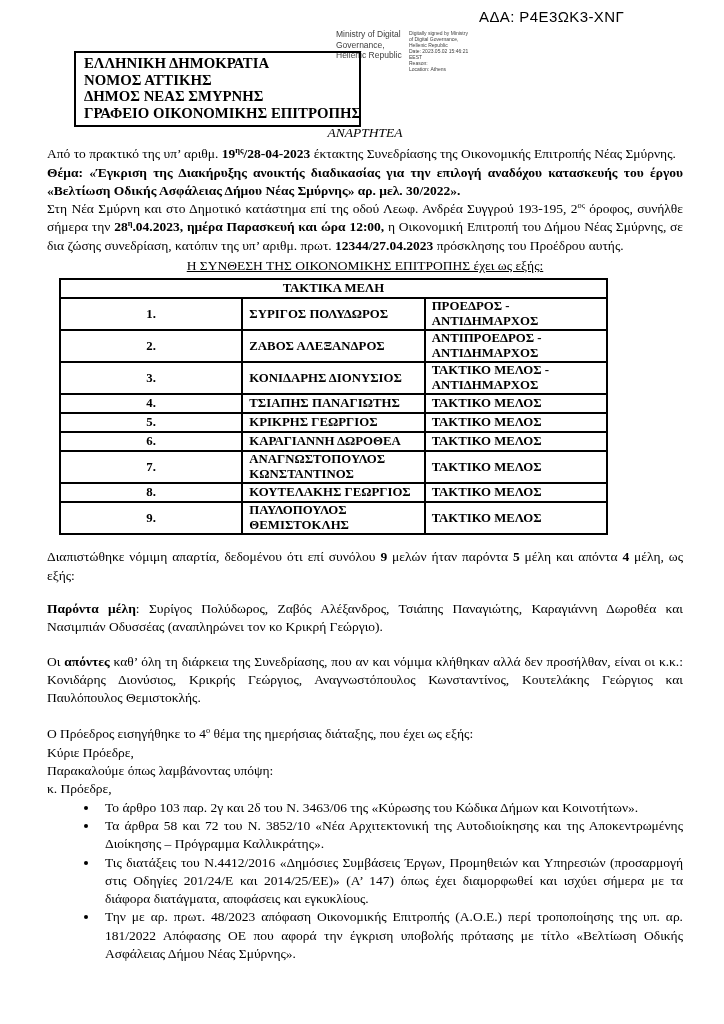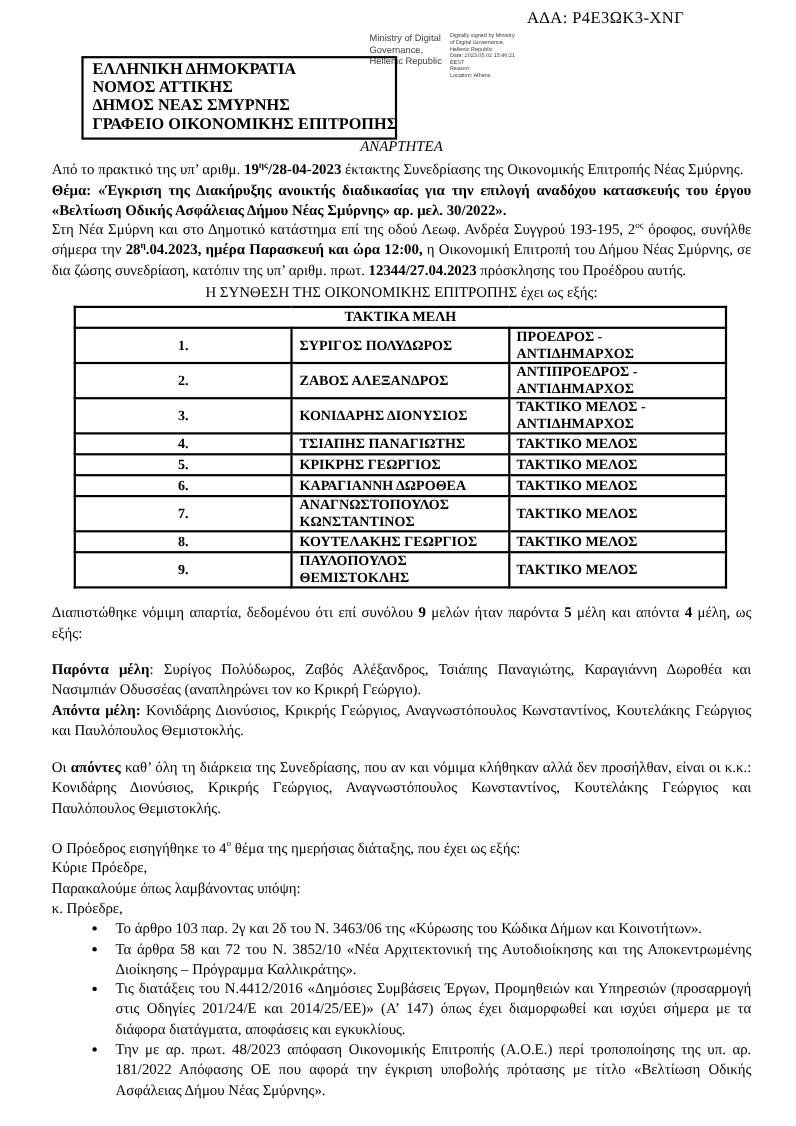--- a/index.html
+++ b/index.html
@@ -5,21 +5,21 @@
   html, body { margin:0; padding:0; background:#ffffff; }
   .page {
     position:relative; width:724px; height:1024px; background:#ffffff;
     font-family:"Liberation Serif","DejaVu Serif",serif;
     font-size:13.5px; line-height:18.3px; color:#000; overflow:hidden;
   }
 
   
   .ada {
     position:absolute; top:8px; left:479px;
-    font-family:Liberation Serif, serif;
+    font-family:Liberation Sans, sans-serif;
     font-size:15px; letter-spacing:0.4px; white-space:nowrap;
   }
 
   
   .stamp {
     position:absolute; top:29px; left:336px; display:flex; gap:5px;
     font-family:"Liberation Sans","DejaVu Sans",sans-serif; color:#404040;
   }
   .stamp-authority { width:68px; font-size:8.5px; line-height:10.5px; }
   .stamp-details  { width:88px; font-size:5px;  line-height:6px; padding-top:1px; }
@@ -31,24 +31,24 @@
     font-weight:bold; font-size:14.8px; line-height:16.6px; white-space:nowrap;
   }
 
   .content { position:absolute; top:124px; left:47px; width:636px; }
 
   p { margin:0; text-align:justify; }
   b, .bold { font-weight:bold; }
   sup { font-size:0.62em; vertical-align:super; line-height:0; }
 
   .anartitea { text-align:center; font-style:italic; font-weight:normal; margin-bottom:3px; }
-  .center { text-align:center; margin-top:2px; }
+  .center { text-align:center; margin-top:2px;text-decoration:underline; }
 
   table.members {
-    border-collapse:collapse; margin:3px 0 0 20px; width:594px;
+    border-collapse:collapse; margin:3px 0 0 12px; width:549px;
     font-weight:bold; font-size:12.8px; table-layout:fixed;
   }
   table.members td { border:2px solid #000; padding:0 6px; height:17px; line-height:15px; overflow:hidden; }
   table.members td.num  { width:22px; text-align:center; padding:0 2px; }
   table.members td.name { width:240px; }
   table.members td.ttl  { text-align:center; }
 
   .gap-after-table { margin-top:13px; }
   .gap-present     { margin-top:15px; }
   .gap-absentees   { margin-top:16px; }
@@ -151,21 +151,20 @@
             <td class="name">ΠΑΥΛΟΠΟΥΛΟΣ ΘΕΜΙΣΤΟΚΛΗΣ</td>
             <td>ΤΑΚΤΙΚΟ ΜΕΛΟΣ</td>
           </tr>
       </tbody>
     </table>
 
     <p class="gap-after-table"><span>Διαπιστώθηκε νόμιμη απαρτία, δεδομένου ότι επί συνόλου </span><b>9</b><span> μελών ήταν παρόντα </span><b>5</b><span> μέλη και απόντα </span><b>4</b><span> μέλη, ως εξής:</span></p>
 
     <p class="gap-present"><b>Παρόντα μέλη</b><span>: Συρίγος Πολύδωρος, Ζαβός Αλέξανδρος, Τσιάπης Παναγιώτης, Καραγιάννη Δωροθέα και Νασιμπιάν Οδυσσέας (αναπληρώνει τον κο Κρικρή Γεώργιο).</span></p>
 
-    <p><b>Απόντα μέλη:</b><span> Κονιδάρης Διονύσιος, Κρικρής Γεώργιος, Αναγνωστόπουλος Κωνσταντίνος, Κουτελάκης Γεώργιος και Παυλόπουλος Θεμιστοκλής.</span></p>
 
     <p class="gap-absentees"><span>Οι </span><b>απόντες</b><span> καθ’ όλη τη διάρκεια της Συνεδρίασης, που αν και νόμιμα κλήθηκαν αλλά δεν προσήλθαν, είναι οι κ.κ.: Κονιδάρης Διονύσιος, Κρικρής Γεώργιος, Αναγνωστόπουλος Κωνσταντίνος, Κουτελάκης Γεώργιος και Παυλόπουλος Θεμιστοκλής.</span></p>
 
     <p class="gap-chair"><span>Ο Πρόεδρος εισηγήθηκε το 4</span><sup>ο</sup><span> θέμα της ημερήσιας διάταξης, που έχει ως εξής:</span></p>
 
     <p>Κύριε Πρόεδρε,</p>
     <p>Παρακαλούμε όπως λαμβάνοντας υπόψη:</p>
     <p>κ. Πρόεδρε,</p>
 
     <ul class="legal">

